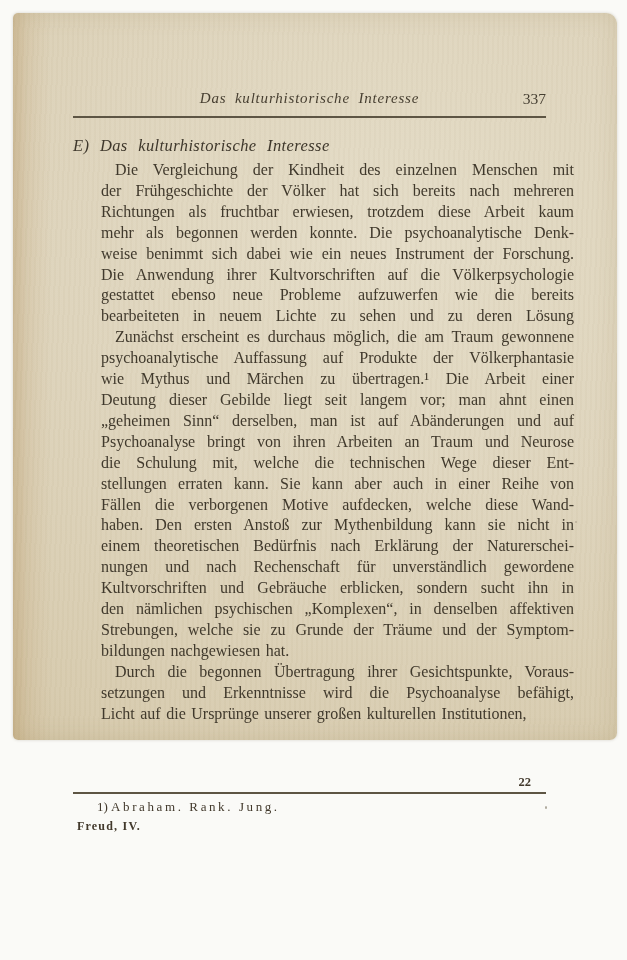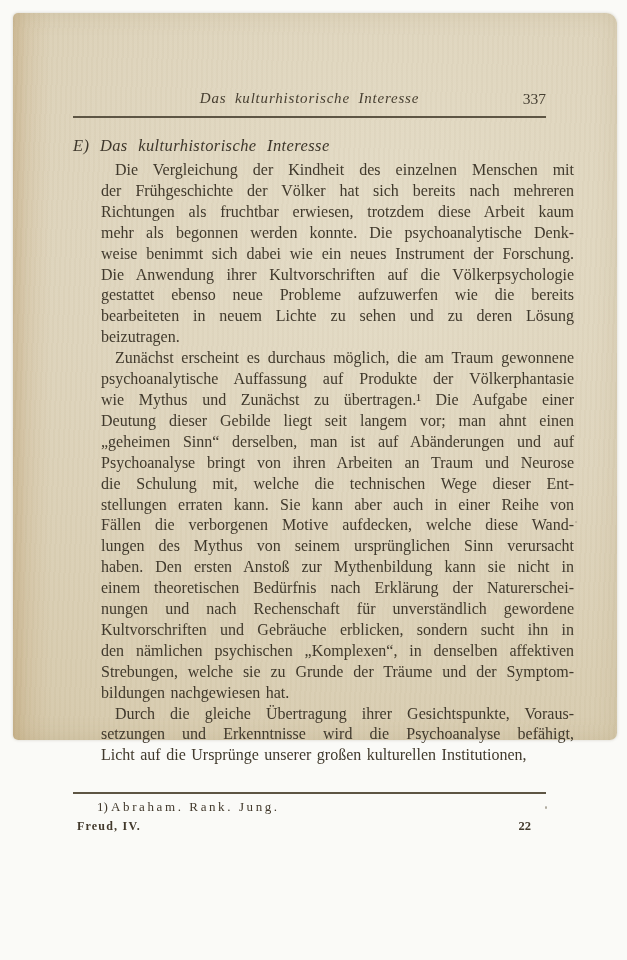--- a/index.html
+++ b/index.html
@@ -105,21 +105,21 @@
     position: absolute;
     top: 806px;
     left: 64px;
     font-size: 12px;
     font-weight: bold;
     letter-spacing: 1.2px;
     color: #42392c;
   }
   .sheet-number-row {
     position: absolute;
-    top: 806px;
+    top: 762px;
     left: 60px;
     width: 458px;
     text-align: right;
     font-size: 12.5px;
     font-weight: bold;
     color: #42392c;
   }
   .speck {
     position: absolute;
     background: #6a604c;
@@ -146,43 +146,41 @@
   <div class="body-text">
       <div class="para">
         <div class="line first">Die Vergleichung der Kindheit des einzelnen Menschen mit</div>
         <div class="line">der Frühgeschichte der Völker hat sich bereits nach mehreren</div>
         <div class="line">Richtungen als fruchtbar erwiesen, trotzdem diese Arbeit kaum</div>
         <div class="line">mehr als begonnen werden konnte. Die psychoanalytische Denk-</div>
         <div class="line">weise benimmt sich dabei wie ein neues Instrument der Forschung.</div>
         <div class="line">Die Anwendung ihrer Kultvorschriften auf die Völkerpsychologie</div>
         <div class="line">gestattet ebenso neue Probleme aufzuwerfen wie die bereits</div>
         <div class="line">bearbeiteten in neuem Lichte zu sehen und zu deren Lösung</div>
-        <div class="line last">beizutragen.</div>
       </div>
       <div class="para">
         <div class="line first">Zunächst erscheint es durchaus möglich, die am Traum gewonnene</div>
         <div class="line">psychoanalytische Auffassung auf Produkte der Völkerphantasie</div>
-        <div class="line">wie Mythus und Zunächst zu übertragen.¹ Die Aufgabe einer</div>
+        <div class="line">wie Mythus und Märchen zu übertragen.¹ Die Arbeit einer</div>
         <div class="line">Deutung dieser Gebilde liegt seit langem vor; man ahnt einen</div>
         <div class="line">„geheimen Sinn“ derselben, man ist auf Abänderungen und auf</div>
         <div class="line">Psychoanalyse bringt von ihren Arbeiten an Traum und Neurose</div>
         <div class="line">die Schulung mit, welche die technischen Wege dieser Ent-</div>
         <div class="line">stellungen erraten kann. Sie kann aber auch in einer Reihe von</div>
         <div class="line">Fällen die verborgenen Motive aufdecken, welche diese Wand-</div>
-        <div class="line">lungen des Mythus von seinem ursprünglichen Sinn verursacht</div>
         <div class="line">haben. Den ersten Anstoß zur Mythenbildung kann sie nicht in</div>
         <div class="line">einem theoretischen Bedürfnis nach Erklärung der Naturerschei-</div>
         <div class="line">nungen und nach Rechenschaft für unverständlich gewordene</div>
         <div class="line">Kultvorschriften und Gebräuche erblicken, sondern sucht ihn in</div>
         <div class="line">den nämlichen psychischen „Komplexen“, in denselben affektiven</div>
         <div class="line">Strebungen, welche sie zu Grunde der Träume und der Symptom-</div>
         <div class="line last">bildungen nachgewiesen hat.</div>
       </div>
       <div class="para">
-        <div class="line first">Durch die gleiche Übertragung ihrer Gesichtspunkte, Voraus-</div>
+        <div class="line first">Durch die begonnen Übertragung ihrer Gesichtspunkte, Voraus-</div>
         <div class="line">setzungen und Erkenntnisse wird die Psychoanalyse befähigt,</div>
         <div class="line last">Licht auf die Ursprünge unserer großen kulturellen Institutionen,</div>
       </div>
     </div>
 
   <div class="footnote-rule"></div>
 
   <div class="footnote">
     <span class="fn-marker">1)</span>
     <span> </span>

